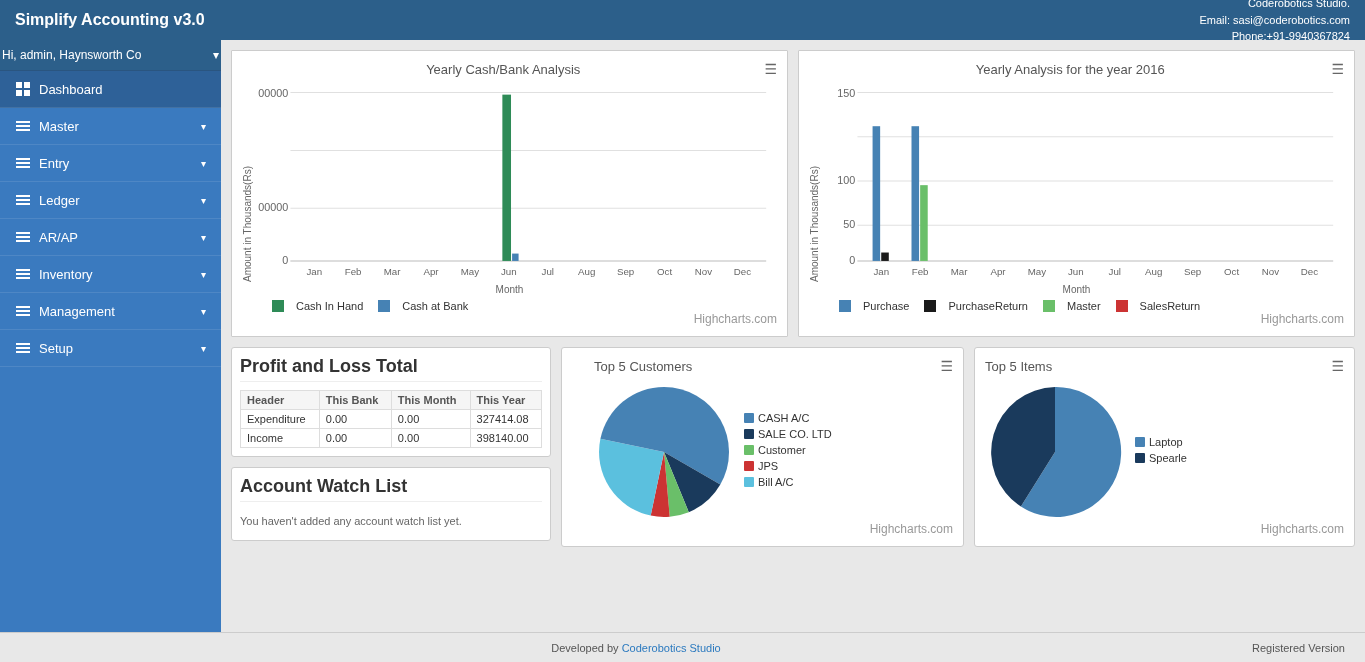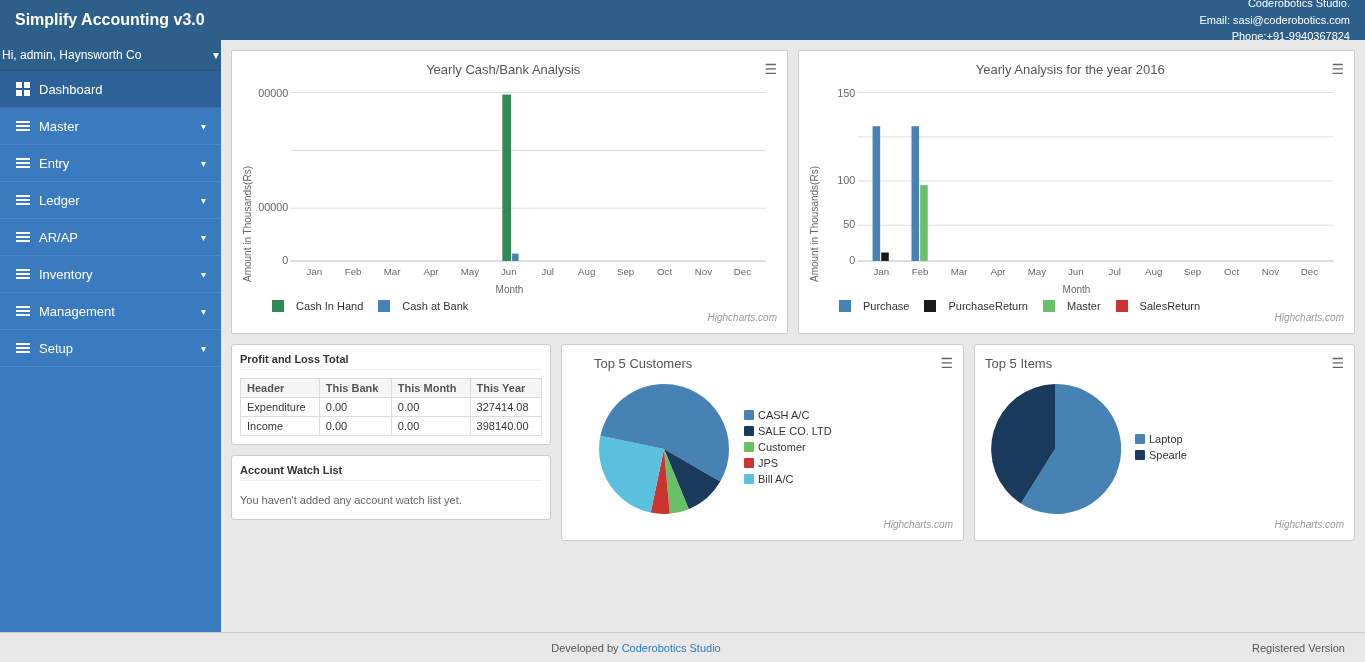--- a/index.html
+++ b/index.html
@@ -97,36 +97,36 @@
 
     .chart-legend {
       display: flex;
       gap: 15px;
       padding: 5px 0 0 30px;
       font-size: 11px;
       align-items: center;
     }
     .legend-item { display: flex; align-items: center; gap: 12px; }
     .legend-color { width: 12px; height: 12px; display: inline-block; }
-    .highcharts-credit { text-align: right; font-size: 10px; color: #999; font-style: italic; }
+    .highcharts-credit { text-align: right; font-size: 12px; color: #999; }
 
     
     .bottom-section { display: flex; gap: 10px; }
 
     
     .left-panels { display: flex; flex-direction: column; gap: 10px; width: 320px; flex-shrink: 0; }
 
     .panel-card {
       background: white;
       border: 1px solid #ccc;
       border-radius: 3px;
       padding: 8px;
     }
     .panel-title {
-      font-size: 11px;
+      font-size: 18px;
       font-weight: bold;
       color: #333;
       margin-bottom: 8px;
       padding-bottom: 4px;
       border-bottom: 1px solid #eee;
     }
 
     
     .pl-table { width: 100%; border-collapse: collapse; font-size: 11px; }
     .pl-table th {

